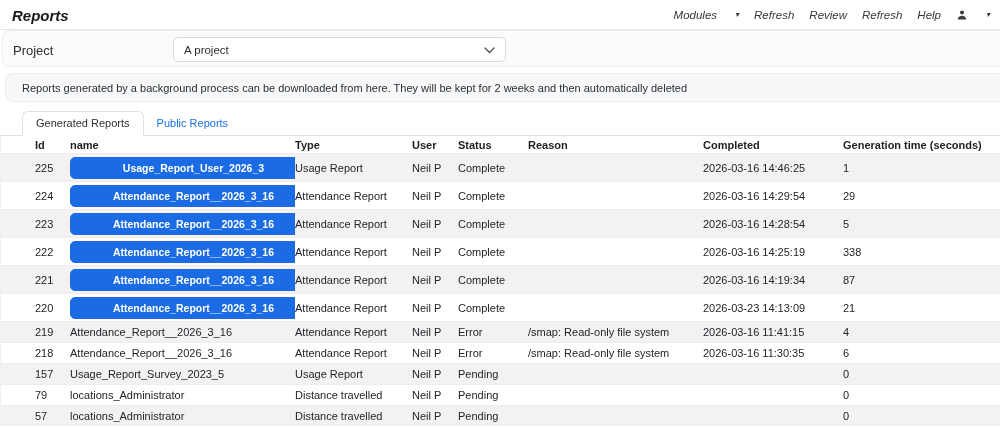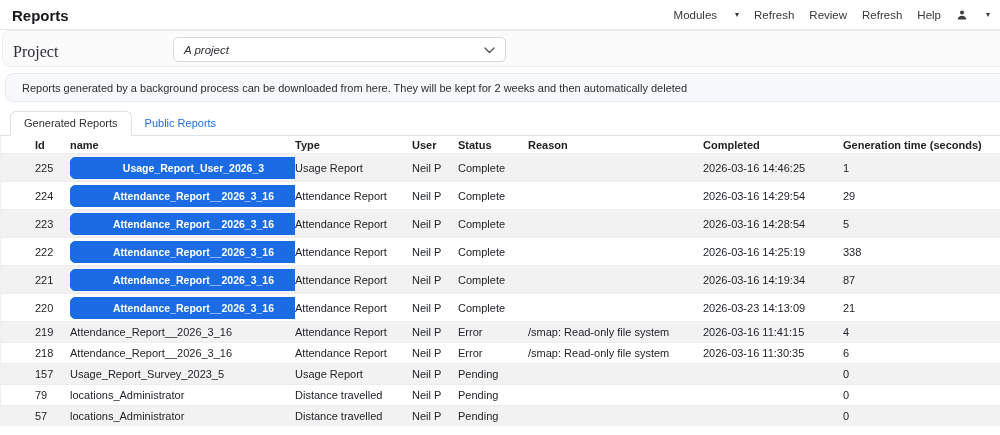--- a/index.html
+++ b/index.html
@@ -7,53 +7,53 @@
   body {
     width:1000px; height:435px; overflow:hidden;
     font-family:"Liberation Sans", sans-serif;
     background:#ffffff; color:#212529;
   }
 
   
   .navbar {
     height:30px; border-bottom:1px solid #e4e6e9;
     display:flex; align-items:center; justify-content:space-between;
-    padding:1px 10px 0 12px; background:#fff;
+    padding:1px 10px 0 12px; background:#fff;font-style:italic;
   }
   .nav-title { font-size:15px; font-weight:bold; color:#17191c; }
   .menu { display:flex; align-items:center; gap:15px; font-size:11.5px; color:#35383b; }
   .menu-item { display:flex; align-items:center; gap:18px; cursor:pointer; white-space:nowrap; }
   .caret { font-size:8px; line-height:1; color:#35383b; }
   .user-item svg { display:block; }
 
   
   .project-card {
     margin-left:2px; width:1002px; height:37px;
     background:#fbfbfc; border:1px solid #edeef1; border-radius:8px 0 0 8px;
     position:relative;
   }
-  .project-label { position:absolute; left:10px; top:12px; font-size:16px; color:#2c2f33;font-family:Liberation Serif, serif; }
+  .project-label { position:absolute; left:10px; top:12px; font-size:13px; color:#2c2f33; }
   .select {
     position:absolute; left:170px; top:6px; width:333px; height:25px;
     background:#fff; border:1px solid #d7dadd; border-radius:5px;
     display:flex; align-items:center; justify-content:space-between;
-    padding:0 10px; font-size:11.5px; color:#2c2f33; cursor:pointer;font-style:italic;
+    padding:0 10px; font-size:11.5px; color:#2c2f33; cursor:pointer;
   }
 
   
   .alert {
     margin:6px 0 0 5px; width:999px; height:29px;
     background:#f7f8f9; border:1px solid #e9ebee; border-radius:8px 0 0 8px;
     display:flex; align-items:center; padding:0 16px;
     font-size:11px; color:#2b2e31;
   }
 
   
   .tabs {
-    margin-top:9px; padding-left:10px;
+    margin-top:9px; padding-left:22px;
     border-bottom:1px solid #dee2e6;
     display:flex; align-items:flex-end;
   }
   .tab { font-size:11px; padding:5px 13px 6px; cursor:pointer; }
   .tab.active {
     background:#fff; border:1px solid #dee2e6; border-bottom:1px solid #fff;
     margin-bottom:-1px; border-radius:6px 6px 0 0; color:#2e3134;
   }
   .tab.link { color:#1a6fdf; }
 

